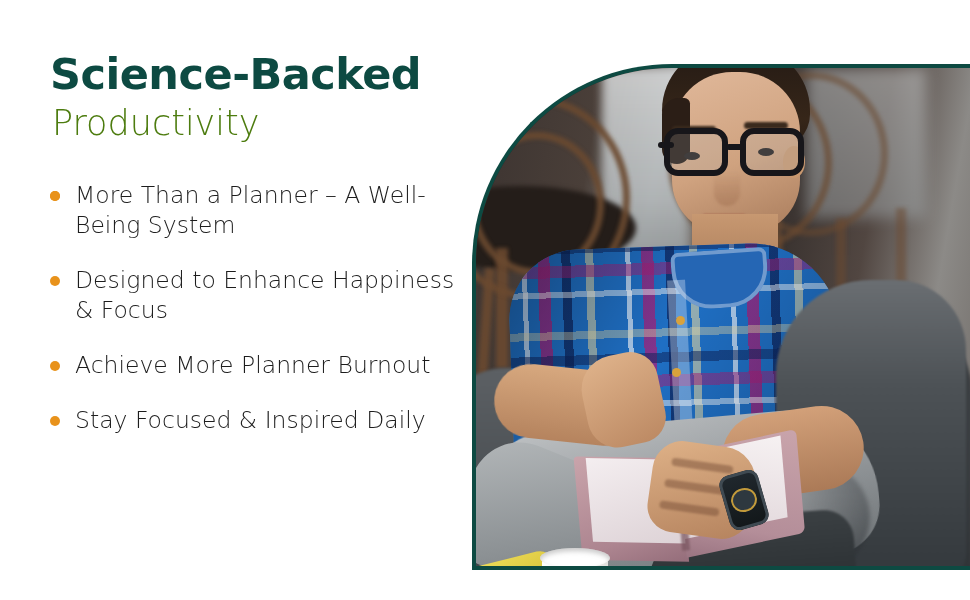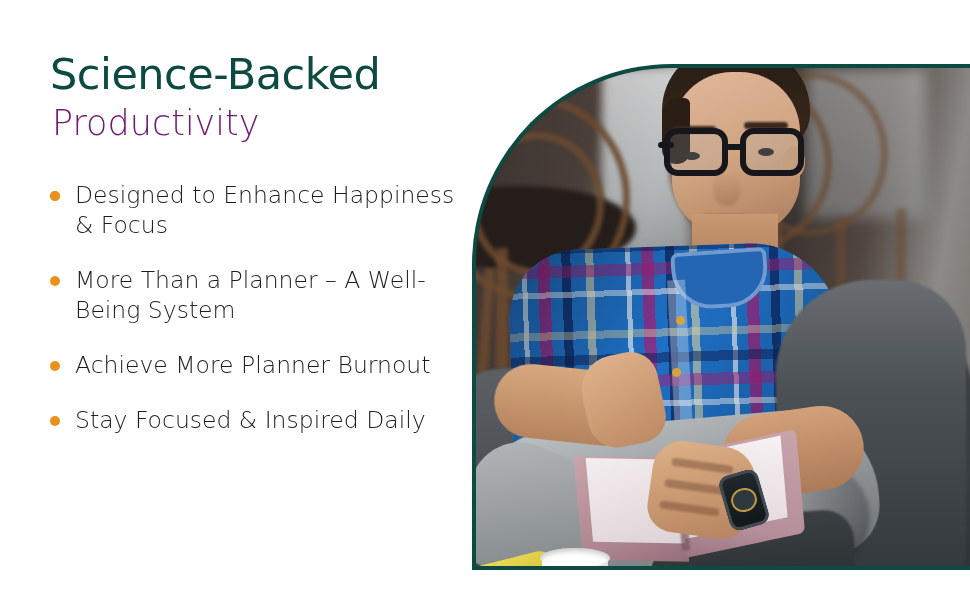--- a/index.html
+++ b/index.html
@@ -24,33 +24,33 @@
     left: 0;
     top: 0;
     width: 470px;
     height: 600px;
     box-sizing: border-box;
     padding: 52px 10px 0 50px;
   }
   .headline {
     font-family: "DejaVu Sans", sans-serif;
     font-size: 43px;
-    font-weight: 400;
+    font-weight: 700;
     letter-spacing: -0.5px;
     line-height: 1.05;
     color: #0d4a42;
     margin: 0;
     white-space: nowrap;
   }
   .subhead {
     font-family: "DejaVu Sans", sans-serif;
     font-size: 35px;
     font-weight: 300;
     line-height: 1.15;
-    color: #701a75;
+    color: #4d7c0f;
     margin: 6px 0 0 2px;
     white-space: nowrap;
   }
 
   .bullets {
     list-style: none;
     margin: 38px 0 0 0;
     padding: 0;
     width: 412px;
   }
@@ -464,25 +464,25 @@
   <div class="copy">
     <div class="headline">Science-Backed</div>
     <div class="subhead">Productivity</div>
 
     <ul class="bullets">
       <li class="bullet">
         <span class="dot"></span>
       </li>
       <li class="bullet">
         <span class="dot"></span>
-        <span>Designed to Enhance Happiness &amp; Focus</span>
+        <span>More Than a Planner – A Well-Being System</span>
       </li>
       <li class="bullet">
         <span class="dot"></span>
-        <span>More Than a Planner – A Well-Being System</span>
+        <span>Designed to Enhance Happiness &amp; Focus</span>
       </li>
       <li class="bullet">
         <span class="dot"></span>
         <span>Achieve More Planner Burnout</span>
       </li>
       <li class="bullet">
         <span class="dot"></span>
         <span>Stay Focused &amp; Inspired Daily</span>
       </li>
     </ul>

